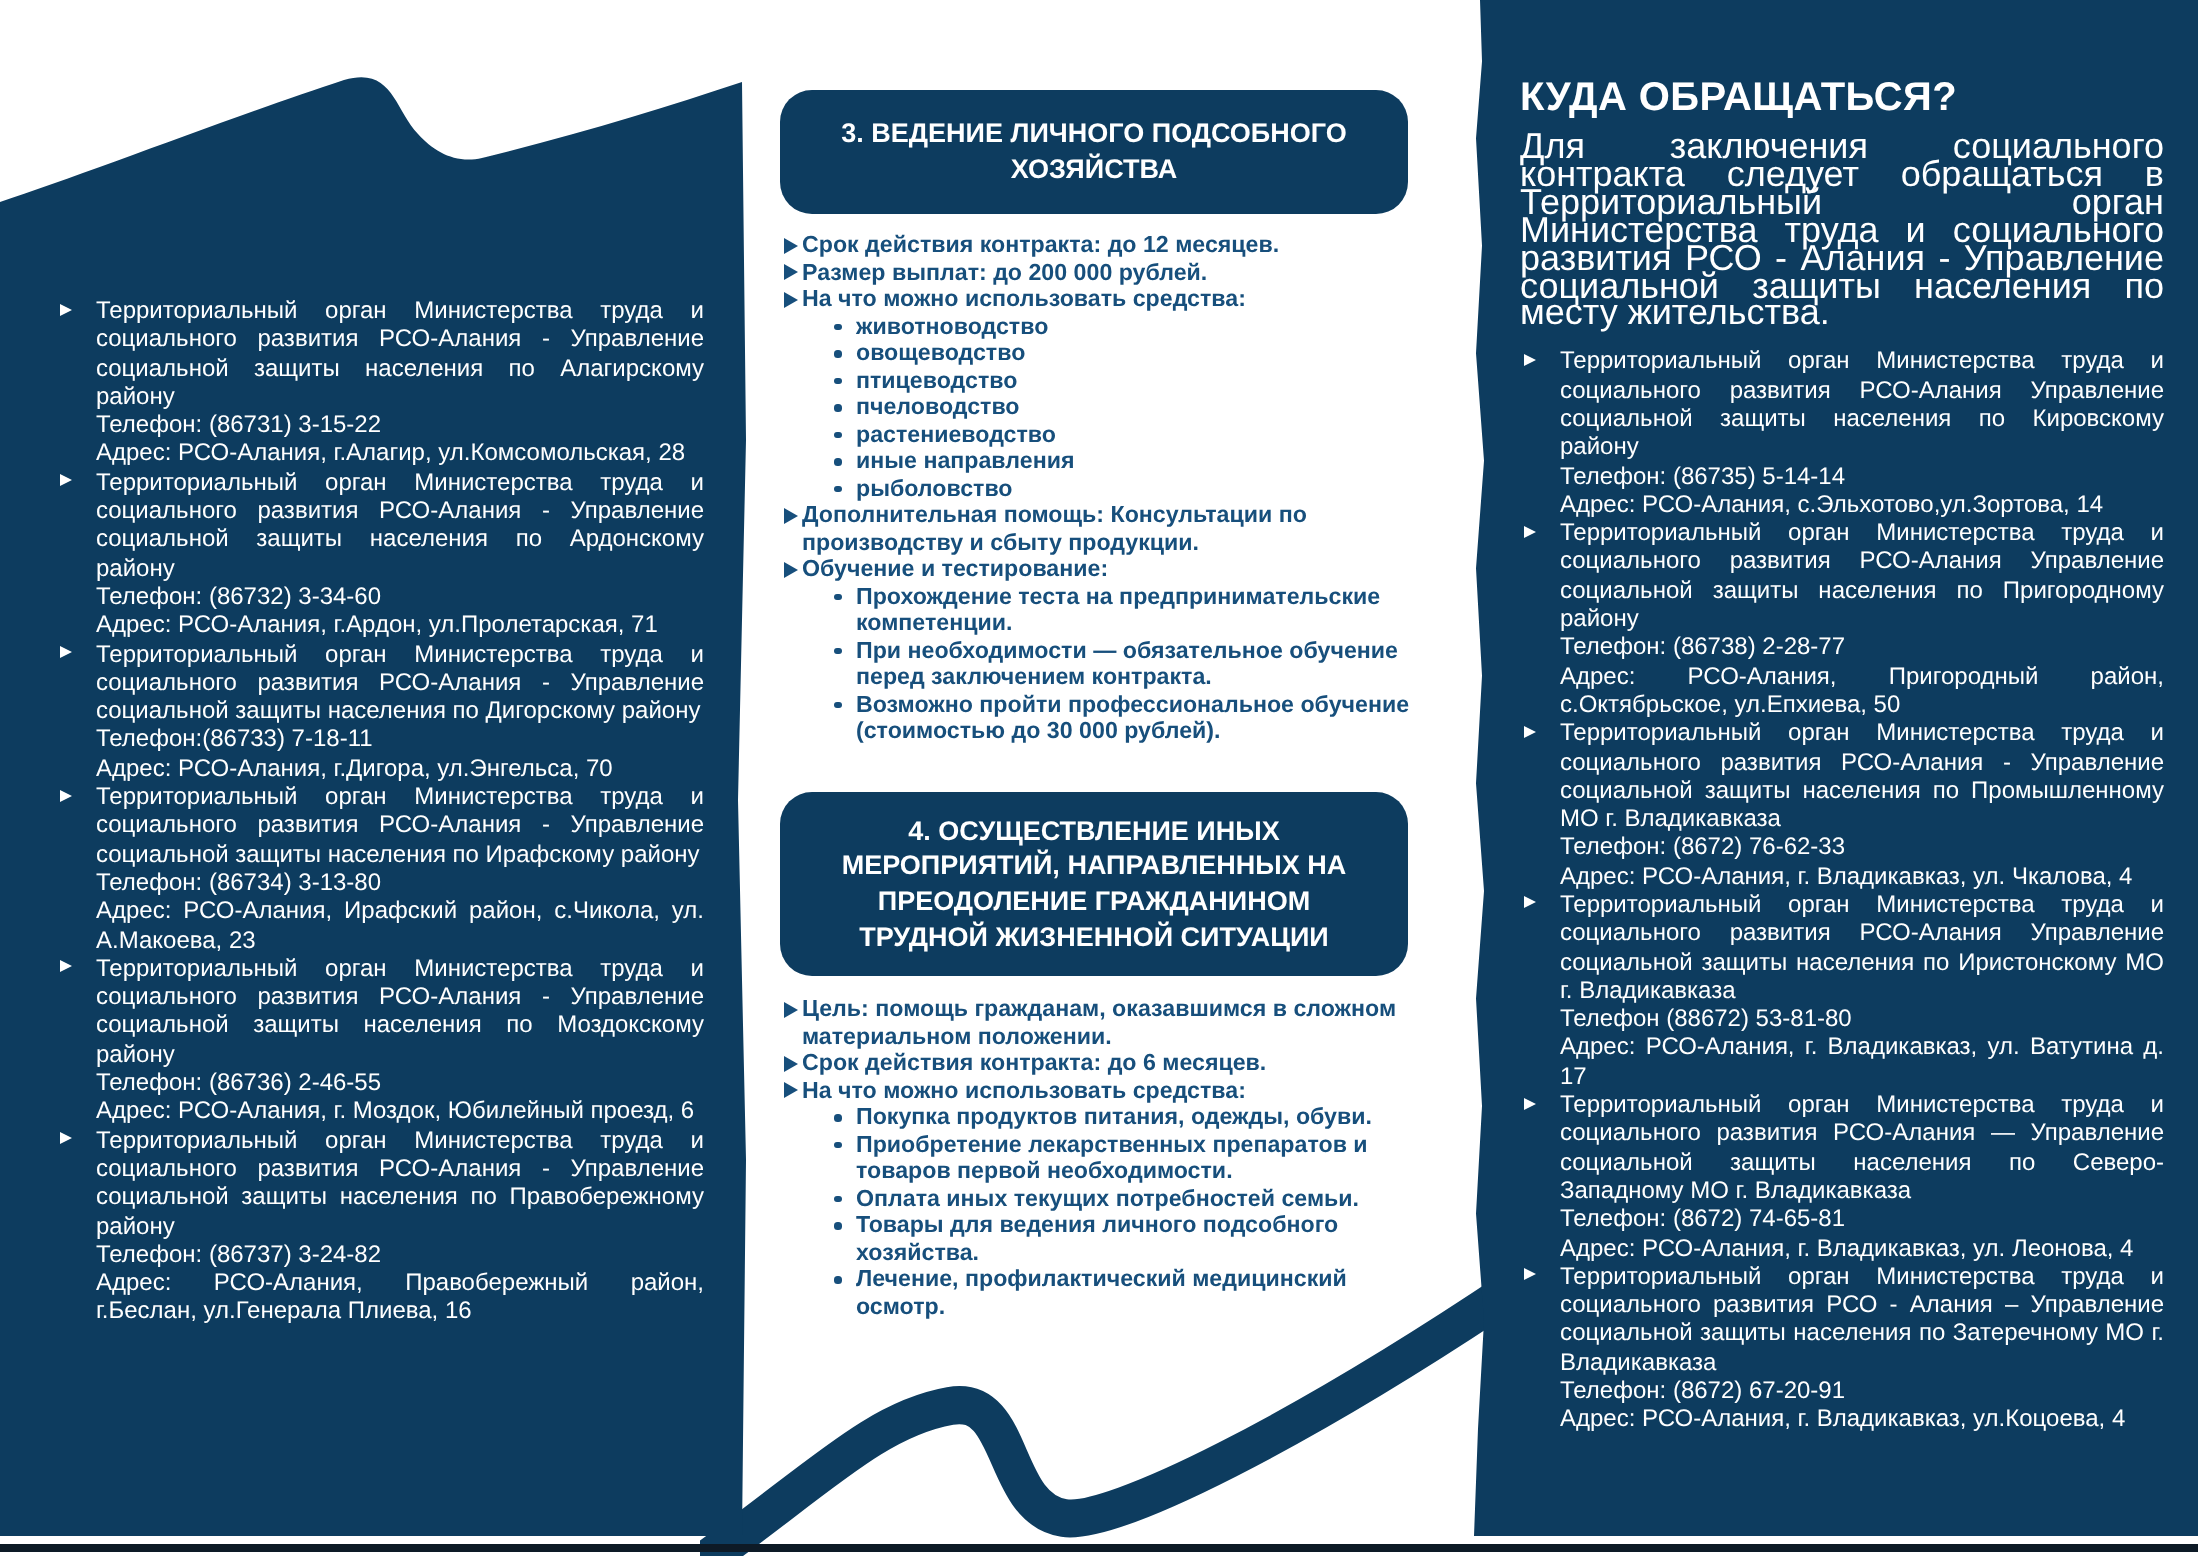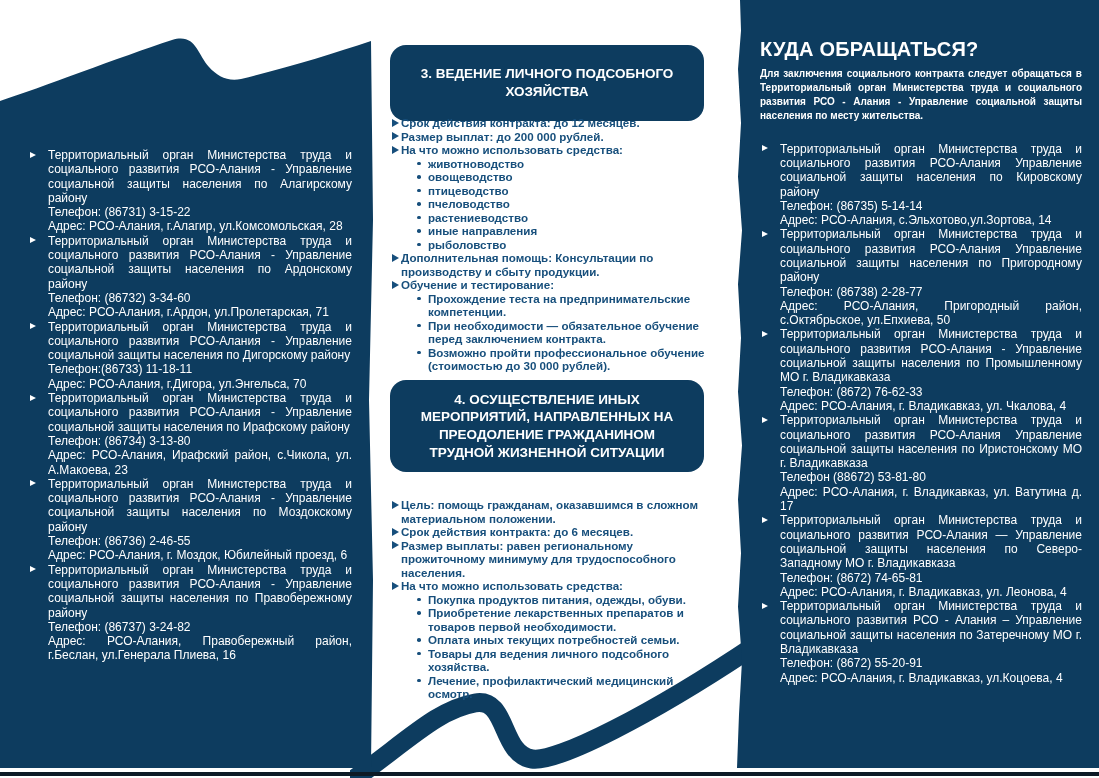--- a/index.html
+++ b/index.html
@@ -20,29 +20,29 @@
   #ribbon-svg{left:350px;top:606px;width:402px;height:172px;z-index:1;}
   
   .side-content{color:#ffffff;z-index:3;}
   #left-content{left:28px;top:148px;width:324px;}
   #right-content{left:760px;top:38px;width:322px;}
   .office{position:relative;padding-left:20px;font-size:12px;line-height:14.3px;}
   .office .org,.office .address{text-align:justify;}
   .arr-w{position:absolute;left:2px;top:3.5px;width:0;height:0;
     border-left:6px solid #ffffff;border-top:3.5px solid transparent;border-bottom:3.5px solid transparent;}
   .right-title{font-size:20px;font-weight:bold;letter-spacing:.2px;margin:0 0 6px 0;}
-  .right-intro{font-size:10px;line-height:13.9px;font-weight:bold;text-align:justify;margin-bottom:19px;}
+  .right-intro{font-size:18px;line-height:13.9px;font-weight:normal;text-align:justify;margin-bottom:9px;}
   
   .header-box{
     background:#0d3c5f;border-radius:16px;color:#ffffff;z-index:3;
     display:flex;align-items:center;justify-content:center;text-align:center;
     font-weight:bold;font-size:13.5px;line-height:1.3;padding:0 18px;box-sizing:border-box;
   }
-  #box-s3{left:390px;top:45px;width:314px;height:76px;}
-  #box-s4{left:390px;top:380px;width:314px;height:92px;}
+  #box-s3{left:390px;top:45px;width:314px;height:62px;}
+  #box-s4{left:390px;top:396px;width:314px;height:92px;}
   .mid-list{left:392px;width:322px;color:#174f7c;font-weight:bold;font-size:11.6px;line-height:13.5px;z-index:3;}
   #s3-list{top:116px;}
   #s4-list{top:498px;}
   .mb{position:relative;padding-left:9px;text-align:left;}
   .arr-b{position:absolute;left:0;top:2.6px;width:0;height:0;
     border-left:7px solid #174f7c;border-top:4.2px solid transparent;border-bottom:4.2px solid transparent;}
   .sub{position:relative;padding-left:36px;}
   .dot{position:absolute;left:25px;top:5px;width:3.6px;height:3.6px;border-radius:50%;background:#174f7c;}
 </style>
 </head>
@@ -74,21 +74,21 @@
   </div>
   <div class="office">
     <span class="arr-w"></span>
     <div class="org">Территориальный орган Министерства труда и социального развития РСО-Алания - Управление социальной защиты населения по Ардонскому району</div>
     <div class="phone">Телефон: (86732) 3-34-60</div>
     <div class="address">Адрес: РСО-Алания, г.Ардон, ул.Пролетарская, 71</div>
   </div>
   <div class="office">
     <span class="arr-w"></span>
     <div class="org">Территориальный орган Министерства труда и социального развития РСО-Алания - Управление социальной защиты населения по Дигорскому району</div>
-    <div class="phone">Телефон:(86733) 11-18-11</div>
+    <div class="phone">Телефон:(86733) 7-18-11</div>
     <div class="address">Адрес: РСО-Алания, г.Дигора, ул.Энгельса, 70</div>
   </div>
   <div class="office">
     <span class="arr-w"></span>
     <div class="org">Территориальный орган Министерства труда и социального развития РСО-Алания - Управление социальной защиты населения по Ирафскому району</div>
     <div class="phone">Телефон: (86734) 3-13-80</div>
     <div class="address">Адрес: РСО-Алания, Ирафский район, с.Чикола, ул. А.Макоева, 23</div>
   </div>
   <div class="office">
     <span class="arr-w"></span>
@@ -126,21 +126,20 @@
   <div class="sub"><span class="dot"></span><span>Возможно пройти профессиональное обучение (стоимостью до 30 000 рублей).</span></div>
 </div>
 
 <div id="box-s4" class="abs header-box">
   <span>4. ОСУЩЕСТВЛЕНИЕ ИНЫХ МЕРОПРИЯТИЙ, НАПРАВЛЕННЫХ НА ПРЕОДОЛЕНИЕ ГРАЖДАНИНОМ ТРУДНОЙ ЖИЗНЕННОЙ СИТУАЦИИ</span>
 </div>
 
 <div id="s4-list" class="abs mid-list">
   <div class="mb"><span class="arr-b"></span><span>Цель: помощь гражданам, оказавшимся в сложном материальном положении.</span></div>
   <div class="mb"><span class="arr-b"></span><span>Срок действия контракта: до 6 месяцев.</span></div>
-  <div class="mb"><span class="arr-b"></span><span>Размер выплаты: равен региональному прожиточному минимуму для трудоспособного населения.</span></div>
   <div class="mb"><span class="arr-b"></span><span>На что можно использовать средства:</span></div>
   <div class="sub"><span class="dot"></span><span>Покупка продуктов питания, одежды, обуви.</span></div>
   <div class="sub"><span class="dot"></span><span>Приобретение лекарственных препаратов и товаров первой необходимости.</span></div>
   <div class="sub"><span class="dot"></span><span>Оплата иных текущих потребностей семьи.</span></div>
   <div class="sub"><span class="dot"></span><span>Товары для ведения личного подсобного хозяйства.</span></div>
   <div class="sub"><span class="dot"></span><span>Лечение, профилактический медицинский осмотр.</span></div>
 </div>
 
 <div id="right-content" class="abs side-content">
   <div class="right-title">КУДА ОБРАЩАТЬСЯ?</div>
@@ -172,16 +171,16 @@
   </div>
   <div class="office">
     <span class="arr-w"></span>
     <div class="org">Территориальный орган Министерства труда и социального развития РСО-Алания — Управление социальной защиты населения по Северо-Западному МО г. Владикавказа</div>
     <div class="phone">Телефон: (8672) 74-65-81</div>
     <div class="address">Адрес: РСО-Алания, г. Владикавказ, ул. Леонова, 4</div>
   </div>
   <div class="office">
     <span class="arr-w"></span>
     <div class="org">Территориальный орган Министерства труда и социального развития РСО - Алания – Управление социальной защиты населения по Затеречному МО г. Владикавказа</div>
-    <div class="phone">Телефон: (8672) 55-20-91</div>
+    <div class="phone">Телефон: (8672) 67-20-91</div>
     <div class="address">Адрес: РСО-Алания, г. Владикавказ, ул.Коцоева, 4</div>
   </div>
 </div>
 
 </body></html>

